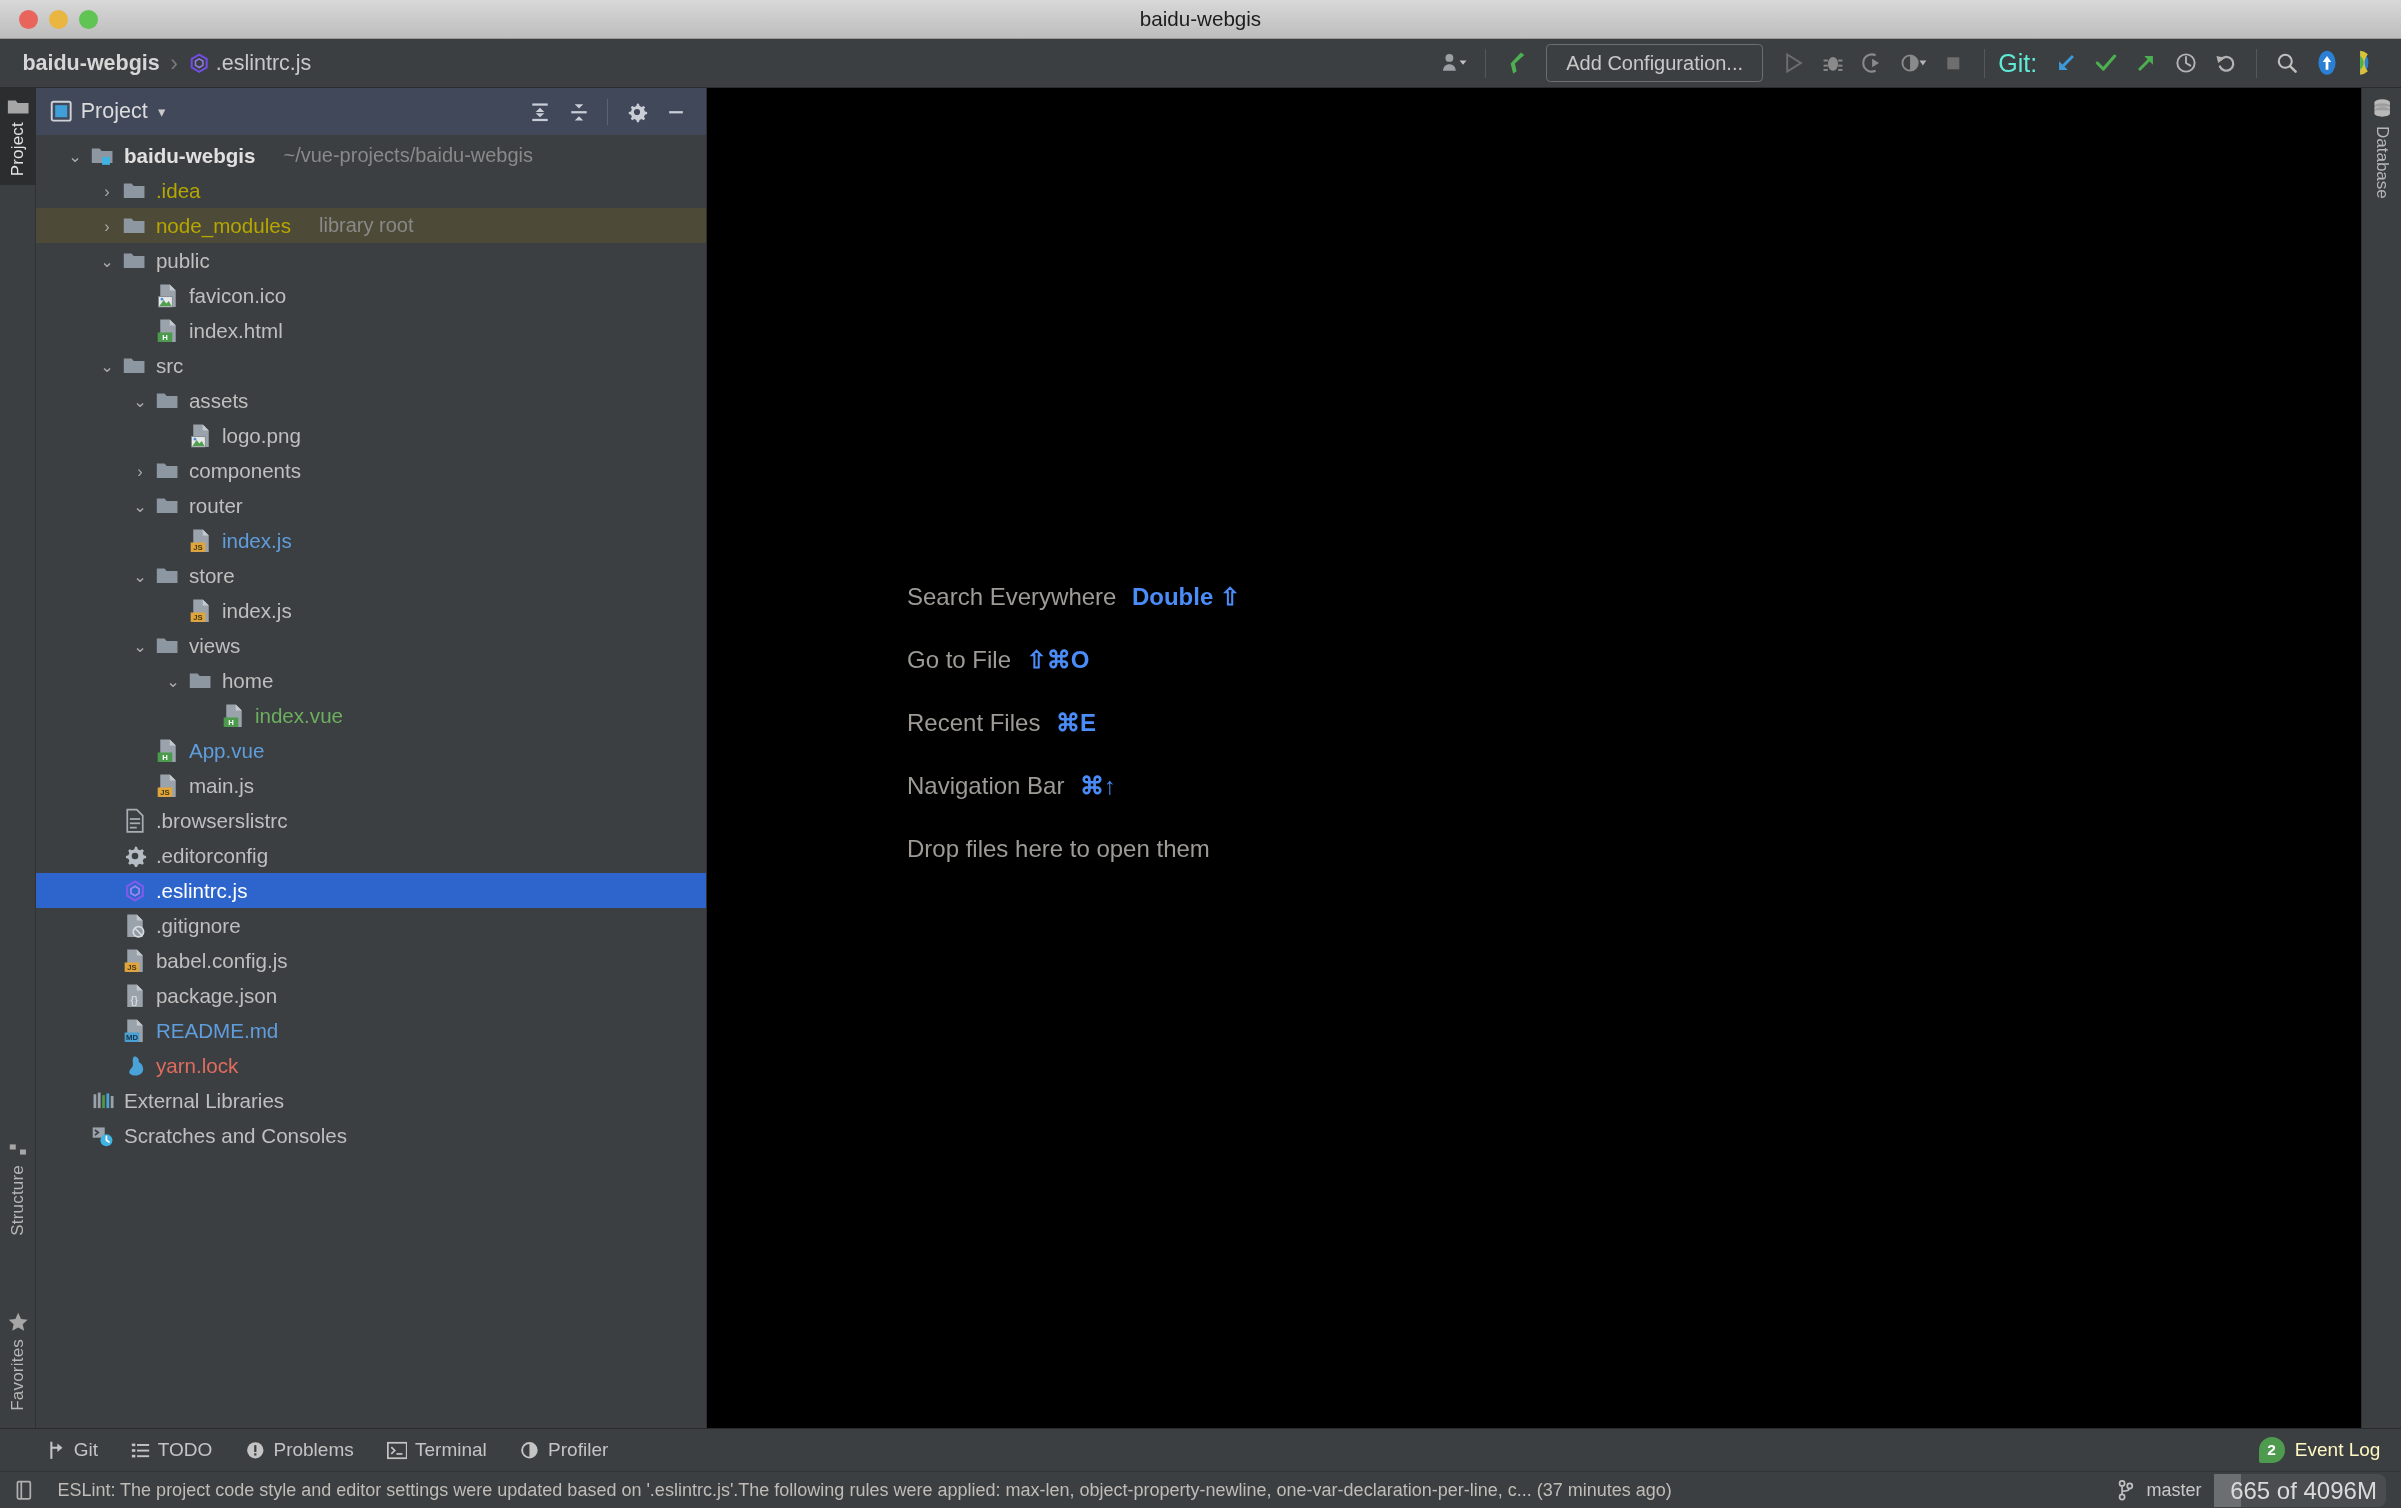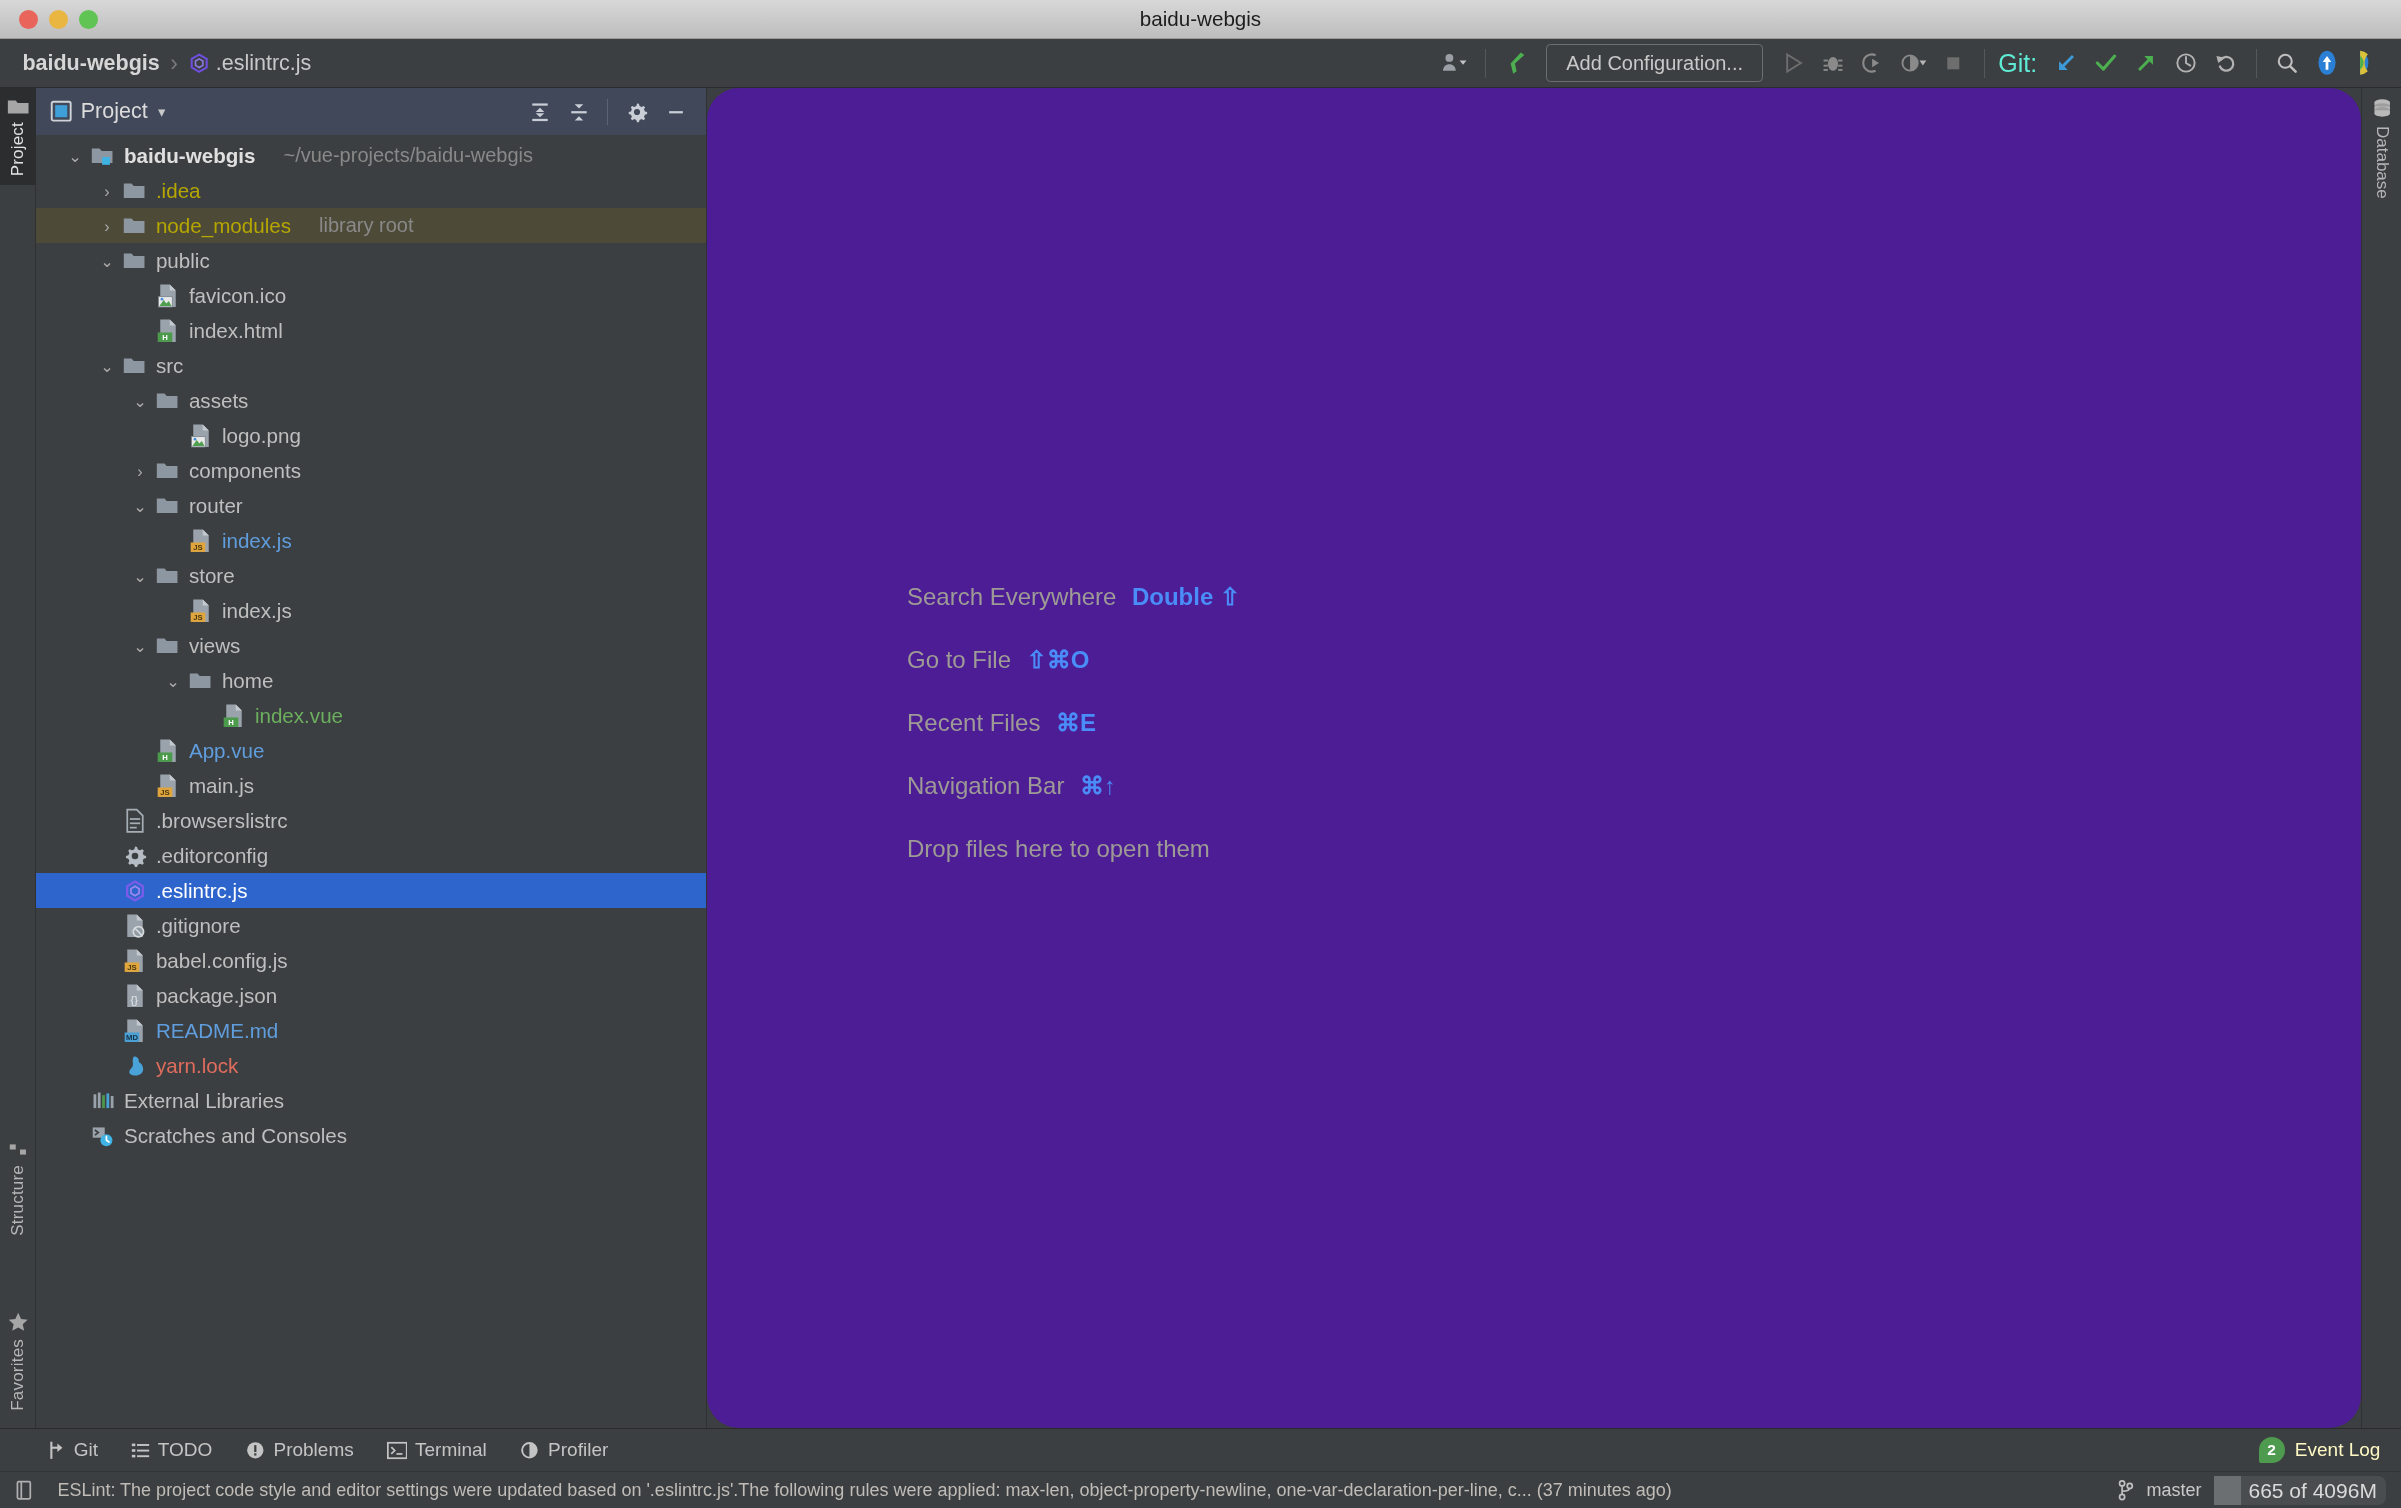--- a/index.html
+++ b/index.html
@@ -116,21 +116,21 @@
   .row.libroot{ background:#4e4a38; }
   .c-yellow{ color:#b5a700; }
   .c-blue{ color:#5f9ddd; }
   .c-green{ color:#6caf5f; }
   .c-red{ color:#e06c5e; }
   .c-grey{ color:#bfbfbf; }
   .c-white{ color:#ffffff; }
   .bold{ font-weight:bold; color:#e0e0e0; }
 
   
-  .editor{ flex:1; background:#4c1d95; position:relative;border-radius:32px; }
+  .editor{ flex:1; background:#000000; position:relative; }
   .hints{ position:absolute; left:200px; top:495px; }
   .hint{ display:flex; align-items:baseline; gap:15.5px; margin-bottom:35px; }
   .hint .name{ font-size:24px; color:#9e9b96; }
   .hint .keys{ font-size:24px; color:#4a8df8;font-weight:bold; }
   .hint.last{ margin-top:1.7px; }
 
   
   .bottom{ height:81px; background:#3c3f41; border-top:0.9px solid #2b2b2b; }
   .tw-row{
     height:43px; display:flex; align-items:center; padding-left:47px; gap:0;
@@ -145,21 +145,21 @@
   }
 
   .status{
     height:37px; display:flex; align-items:center; padding-left:13.8px; gap:23px;
     font-size:18px; color:#c0bcb8;
   }
   .status-msg{ white-space:nowrap; overflow:hidden; }
   .status-right{ margin-left:auto; display:flex; align-items:center; gap:12px; padding-right:15.5px; }
   .branch{ font-size:18px; color:#c9c9c9; }
   .mem{
-    position:relative; font-size:21px; color:#dadada;
+    position:relative; font-size:24px; color:#dadada;
     padding:2.6px 8.6px; background:#4a4d4f; border-radius:8px; min-width:172px; text-align:right;
   }
   .mem .fill{ position:absolute; left:0; top:0; bottom:0; width:16%; background:#6b6f71; }
   .mem span{ position:relative; }
 
   svg{ display:block; }
 </style>
 </head>
 <body>
 

